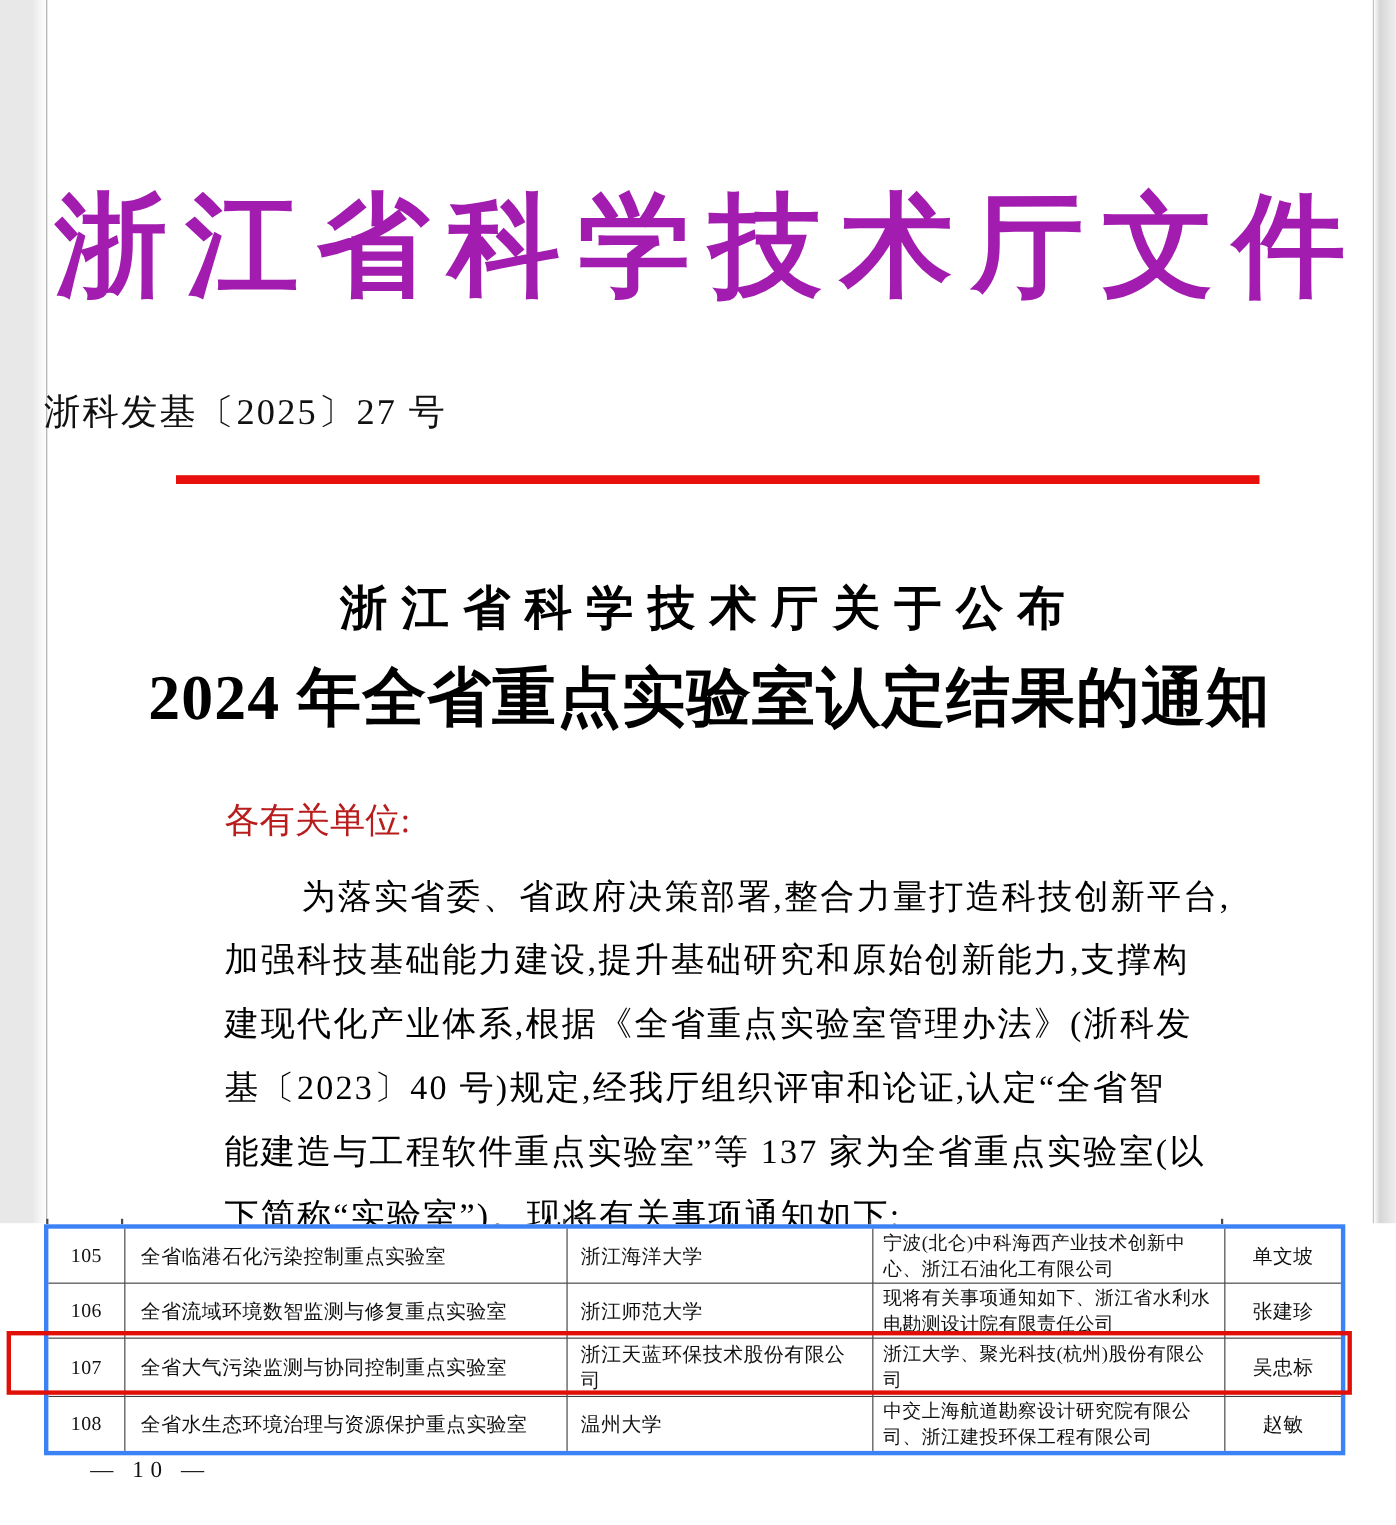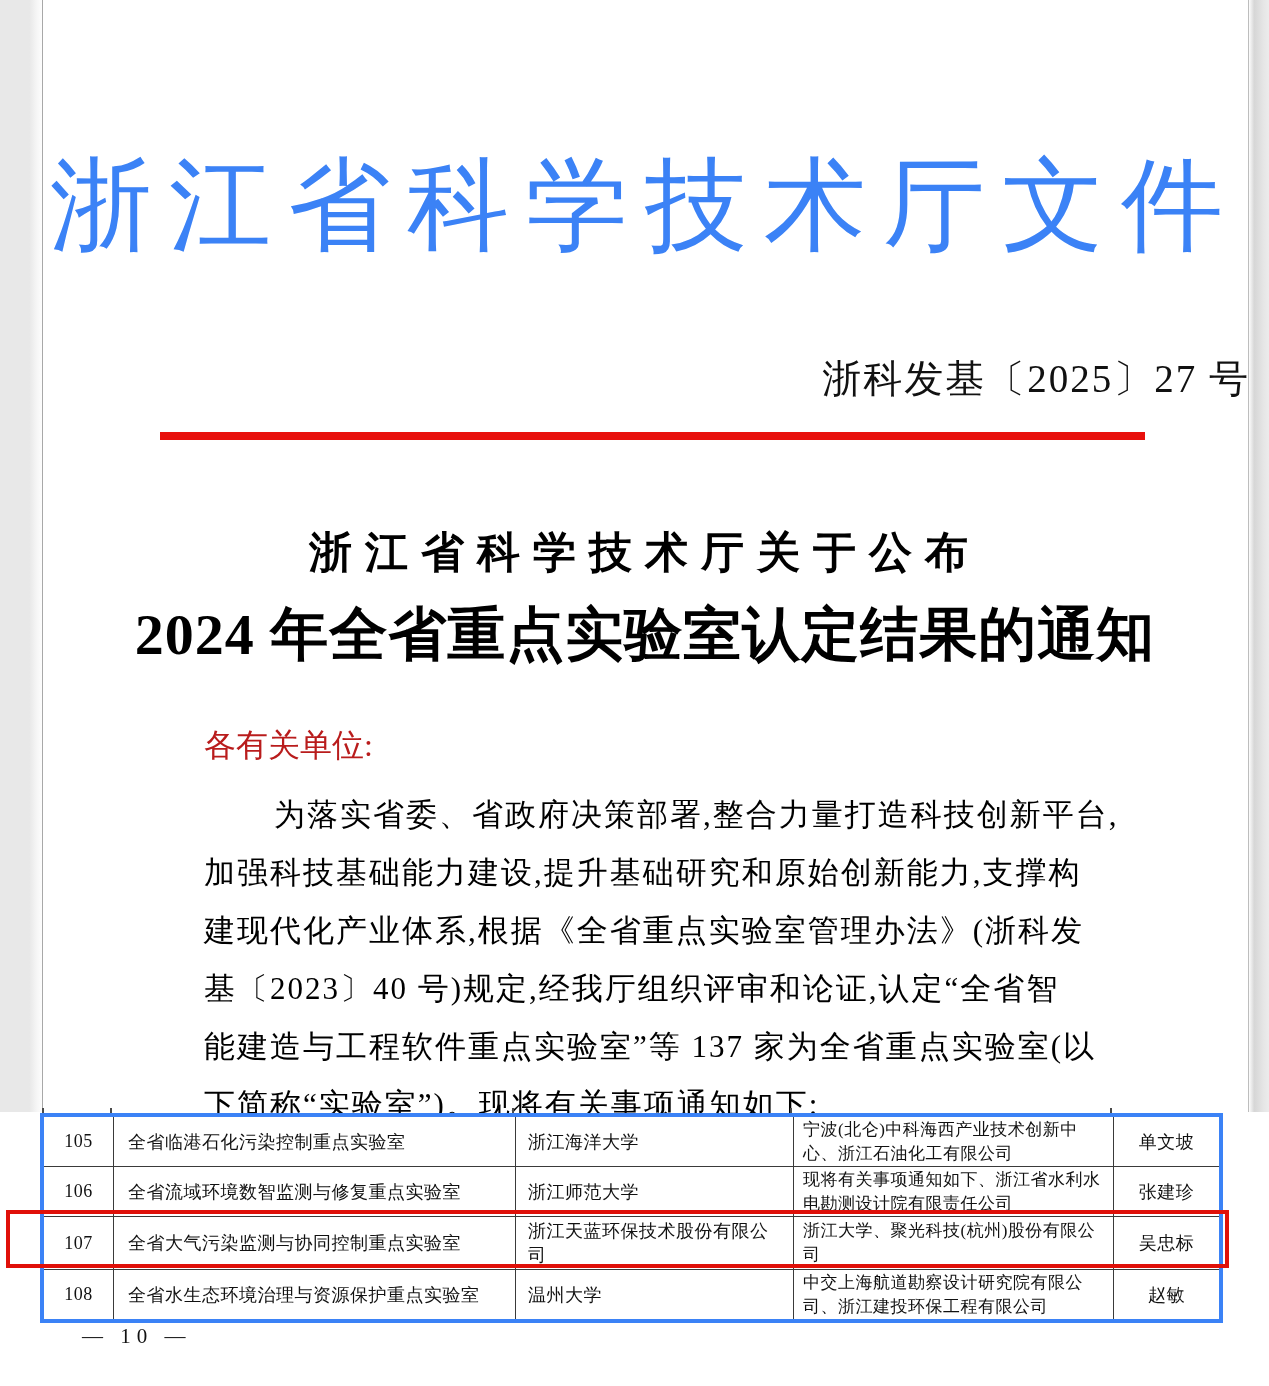--- a/index.html
+++ b/index.html
@@ -14,27 +14,27 @@
     position:absolute;left:0;top:0;width:42px;height:1112px;
     background:linear-gradient(90deg,#e8e8e8 0%,#e8e8e8 70%,#f6f6f6 88%,#fdfdfd 100%);
     border-right:1px solid #a8a8a8;
   }
   .edge-right{
     position:absolute;left:1248px;top:0;width:21px;height:1112px;
     background:linear-gradient(90deg,#fdfdfd 0%,#d6d6d6 25%,#e6e6e6 70%,#ededed 100%);
     border-left:1px solid #bdbdbd;
   }
   .header-title{
-    position:absolute;left:40px;top:138px;width:1210px;
-    text-align:center;font-size:102px;font-weight:normal;
-    letter-spacing:17px;color:#3b82f6;white-space:nowrap;
+    position:absolute;left:40px;top:156px;width:1210px;
+    text-align:center;font-size:102px;font-weight:bold;
+    letter-spacing:17px;color:#a21caf;white-space:nowrap;
   }
   .doc-number{
     position:absolute;left:40px;top:352px;width:1210px;
-    text-align:right;font-size:39px;letter-spacing:2px;color:#111;
+    text-align:left;font-size:33px;letter-spacing:2px;color:#111;
   }
   .red-rule{
     position:absolute;left:160px;top:432px;width:985px;height:8px;
     background:#e8100c;
   }
   .notice-title-1{
     position:absolute;left:40px;top:524px;width:1210px;text-align:center;
     font-size:43px;font-weight:bold;letter-spacing:13px;color:#000;white-space:nowrap;
   }
   .notice-title-2{

